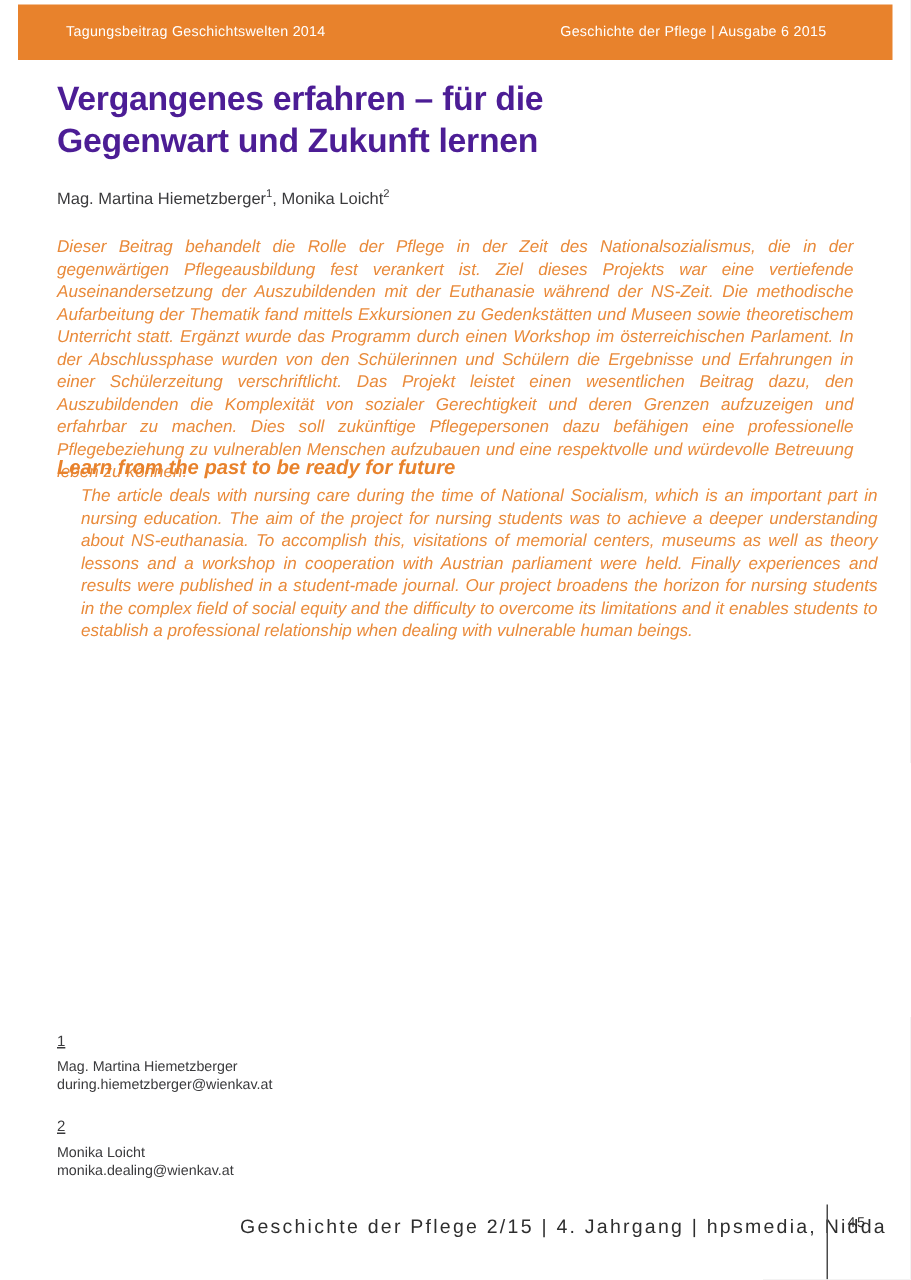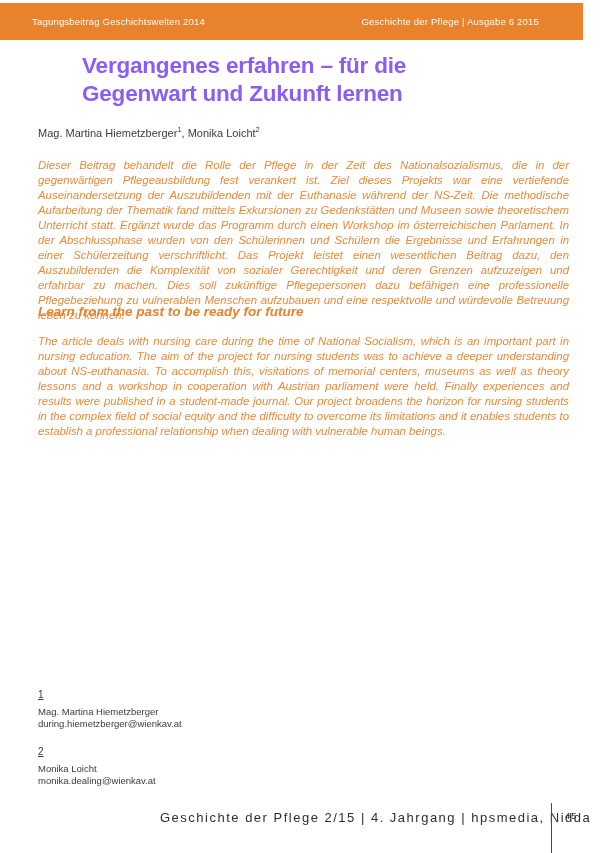--- a/index.html
+++ b/index.html
@@ -11,43 +11,42 @@
     width: 607px;
     height: 853px;
     margin: 0 auto;
     background: #ffffff;
     overflow: hidden;
   }
 
   
   .header-bar {
     position: absolute;
-    left: 0; top: 3px;
+    left: 12px; top: 3px;
     width: 583px; height: 37px;
     background: #e8822c;
     display: flex;
     justify-content: space-between;
     align-items: center;
     padding: 0 44px 0 32px;
     color: #ffffff;
     font-size: 9.5px;
     letter-spacing: 0.2px;
   }
 
   
   .article-title {
     position: absolute;
     left: 38px; top: 52px;
     width: 480px;
     font-size: 22.5px;
     font-weight: bold;
-    color: #8b5cf6;
+    color: #4c1d95;
     line-height: 28px;
     letter-spacing: -0.2px;
-    margin-left: 44px;
   }
   .authors-line {
     position: absolute;
     left: 38px; top: 127px;
     font-size: 11px;
     color: #3a3a3c;
     text-align: center;
   }
   .authors-line sup {
     font-size: 7.5px;
@@ -60,21 +59,21 @@
     position: absolute;
     left: 38px;
     width: 531px;
     font-style: italic;
     color: #e98a3a;
     font-size: 11.4px;
     line-height: 15px;
     text-align: justify;
   }
   .abstract-de { top: 158px; }
-  .abstract-en { top: 334px; }
+  .abstract-en { top: 324px; margin-left: 16px; }
 
   .section-heading-orange {
     position: absolute;
     left: 38px;
     font-size: 13.5px;
     font-weight: bold;
     color: #e8822c;
   }
   .heading-en { top: 304px; font-style: italic; }
   .heading-korrespondenz { top: 655px; }

